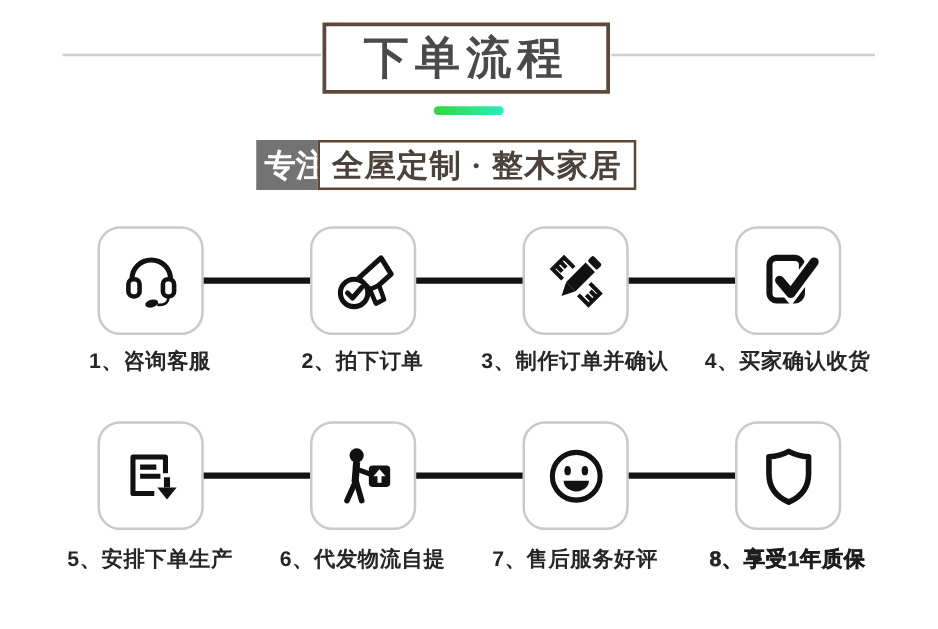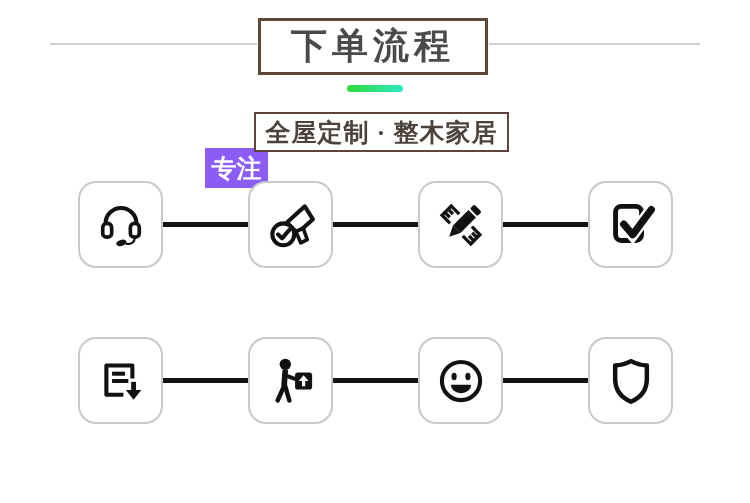--- a/index.html
+++ b/index.html
@@ -12,23 +12,23 @@
   .hline.right{left:489px;width:211px;}
   .title-box{position:absolute;left:258px;top:18px;width:230px;height:57px;
              border:3px solid #5e483a;box-sizing:border-box;background:#fff;
              display:flex;align-items:center;justify-content:center;
              font-family:"Liberation Serif","DejaVu Serif",serif;
              font-size:36px;font-weight:600;color:#4a4a4a;letter-spacing:5px;}
   .pill{position:absolute;left:347px;top:85px;width:56px;height:7px;border-radius:4px;
         background:linear-gradient(90deg,#32d93a,#2ee9c0);}
 
   
-  .badge-tag{position:absolute;left:205px;top:112px;width:63px;height:40px;background:#8b5cf6;
+  .badge-tag{position:absolute;left:205px;top:112px;width:63px;height:40px;background:#737373;
              display:flex;align-items:center;justify-content:center;color:#fff;
-             font-family:"Liberation Serif","DejaVu Serif",serif;font-size:25px;font-weight:700;margin-top:36px;}
+             font-family:"Liberation Serif","DejaVu Serif",serif;font-size:25px;font-weight:700;}
   .badge-text{position:absolute;left:254px;top:112px;width:255px;height:40px;
               border:2px solid #5e4537;box-sizing:border-box;background:#fff;
               display:flex;align-items:center;justify-content:center;
               font-family:"Liberation Serif","DejaVu Serif",serif;
               font-size:25px;font-weight:600;color:#4c413b;letter-spacing:1px;}
 
   
   .step-row{position:absolute;left:78px;width:595px;height:87px;display:flex;justify-content:space-between;}
   .step-row.r1{top:181px;}
   .step-row.r2{top:337px;}
@@ -100,20 +100,26 @@
 
     <div class="step-box">
       <svg class="icon" viewBox="0 0 64 64">
         <rect x="13" y="9" width="32" height="42" rx="7" fill="none" stroke="#111" stroke-width="6"></rect>
         <path d="M23 31 L34 44 L57 13" fill="none" stroke="#fff" stroke-width="15"></path>
         <path d="M23 31 L34 44 L57 13" fill="none" stroke="#111" stroke-width="9" stroke-linecap="round" stroke-linejoin="round"></path>
       </svg>
     </div>
   </div>
 
+  <div class="label-row r1">
+    <div class="label-cell">1、咨询客服</div>
+    <div class="label-cell">2、拍下订单</div>
+    <div class="label-cell">3、制作订单并确认</div>
+    <div class="label-cell">4、买家确认收货</div>
+  </div>
 
   <div class="step-row r2">
     <div class="connector"></div>
 
     <div class="step-box">
       <svg class="icon" viewBox="0 0 64 64">
         <path d="M46 29 V13 H14 V49 H35" fill="none" stroke="#111" stroke-width="5" stroke-linejoin="round"></path>
         <path d="M21 23 H37" stroke="#111" stroke-width="5"></path>
         <path d="M21 32 H41" stroke="#111" stroke-width="5"></path>
         <rect x="44.5" y="33" width="6" height="10" fill="#111"></rect>
@@ -142,14 +148,20 @@
       </svg>
     </div>
 
     <div class="step-box">
       <svg class="icon" viewBox="0 0 64 64">
         <path d="M32 7.5 C37.5 10.5 45.5 12.5 51.5 12.8 V29.5 C51.5 44.5 43.5 52.5 32 57.5 C20.5 52.5 12.5 44.5 12.5 29.5 V12.8 C18.5 12.5 26.5 10.5 32 7.5 Z" fill="none" stroke="#111" stroke-width="5.5" stroke-linejoin="round"></path>
       </svg>
     </div>
   </div>
 
+  <div class="label-row r2">
+    <div class="label-cell">5、安排下单生产</div>
+    <div class="label-cell">6、代发物流自提</div>
+    <div class="label-cell">7、售后服务好评</div>
+    <div class="label-cell heavy">8、享受1年质保</div>
+  </div>
 
 </div>
 
 </body></html>

